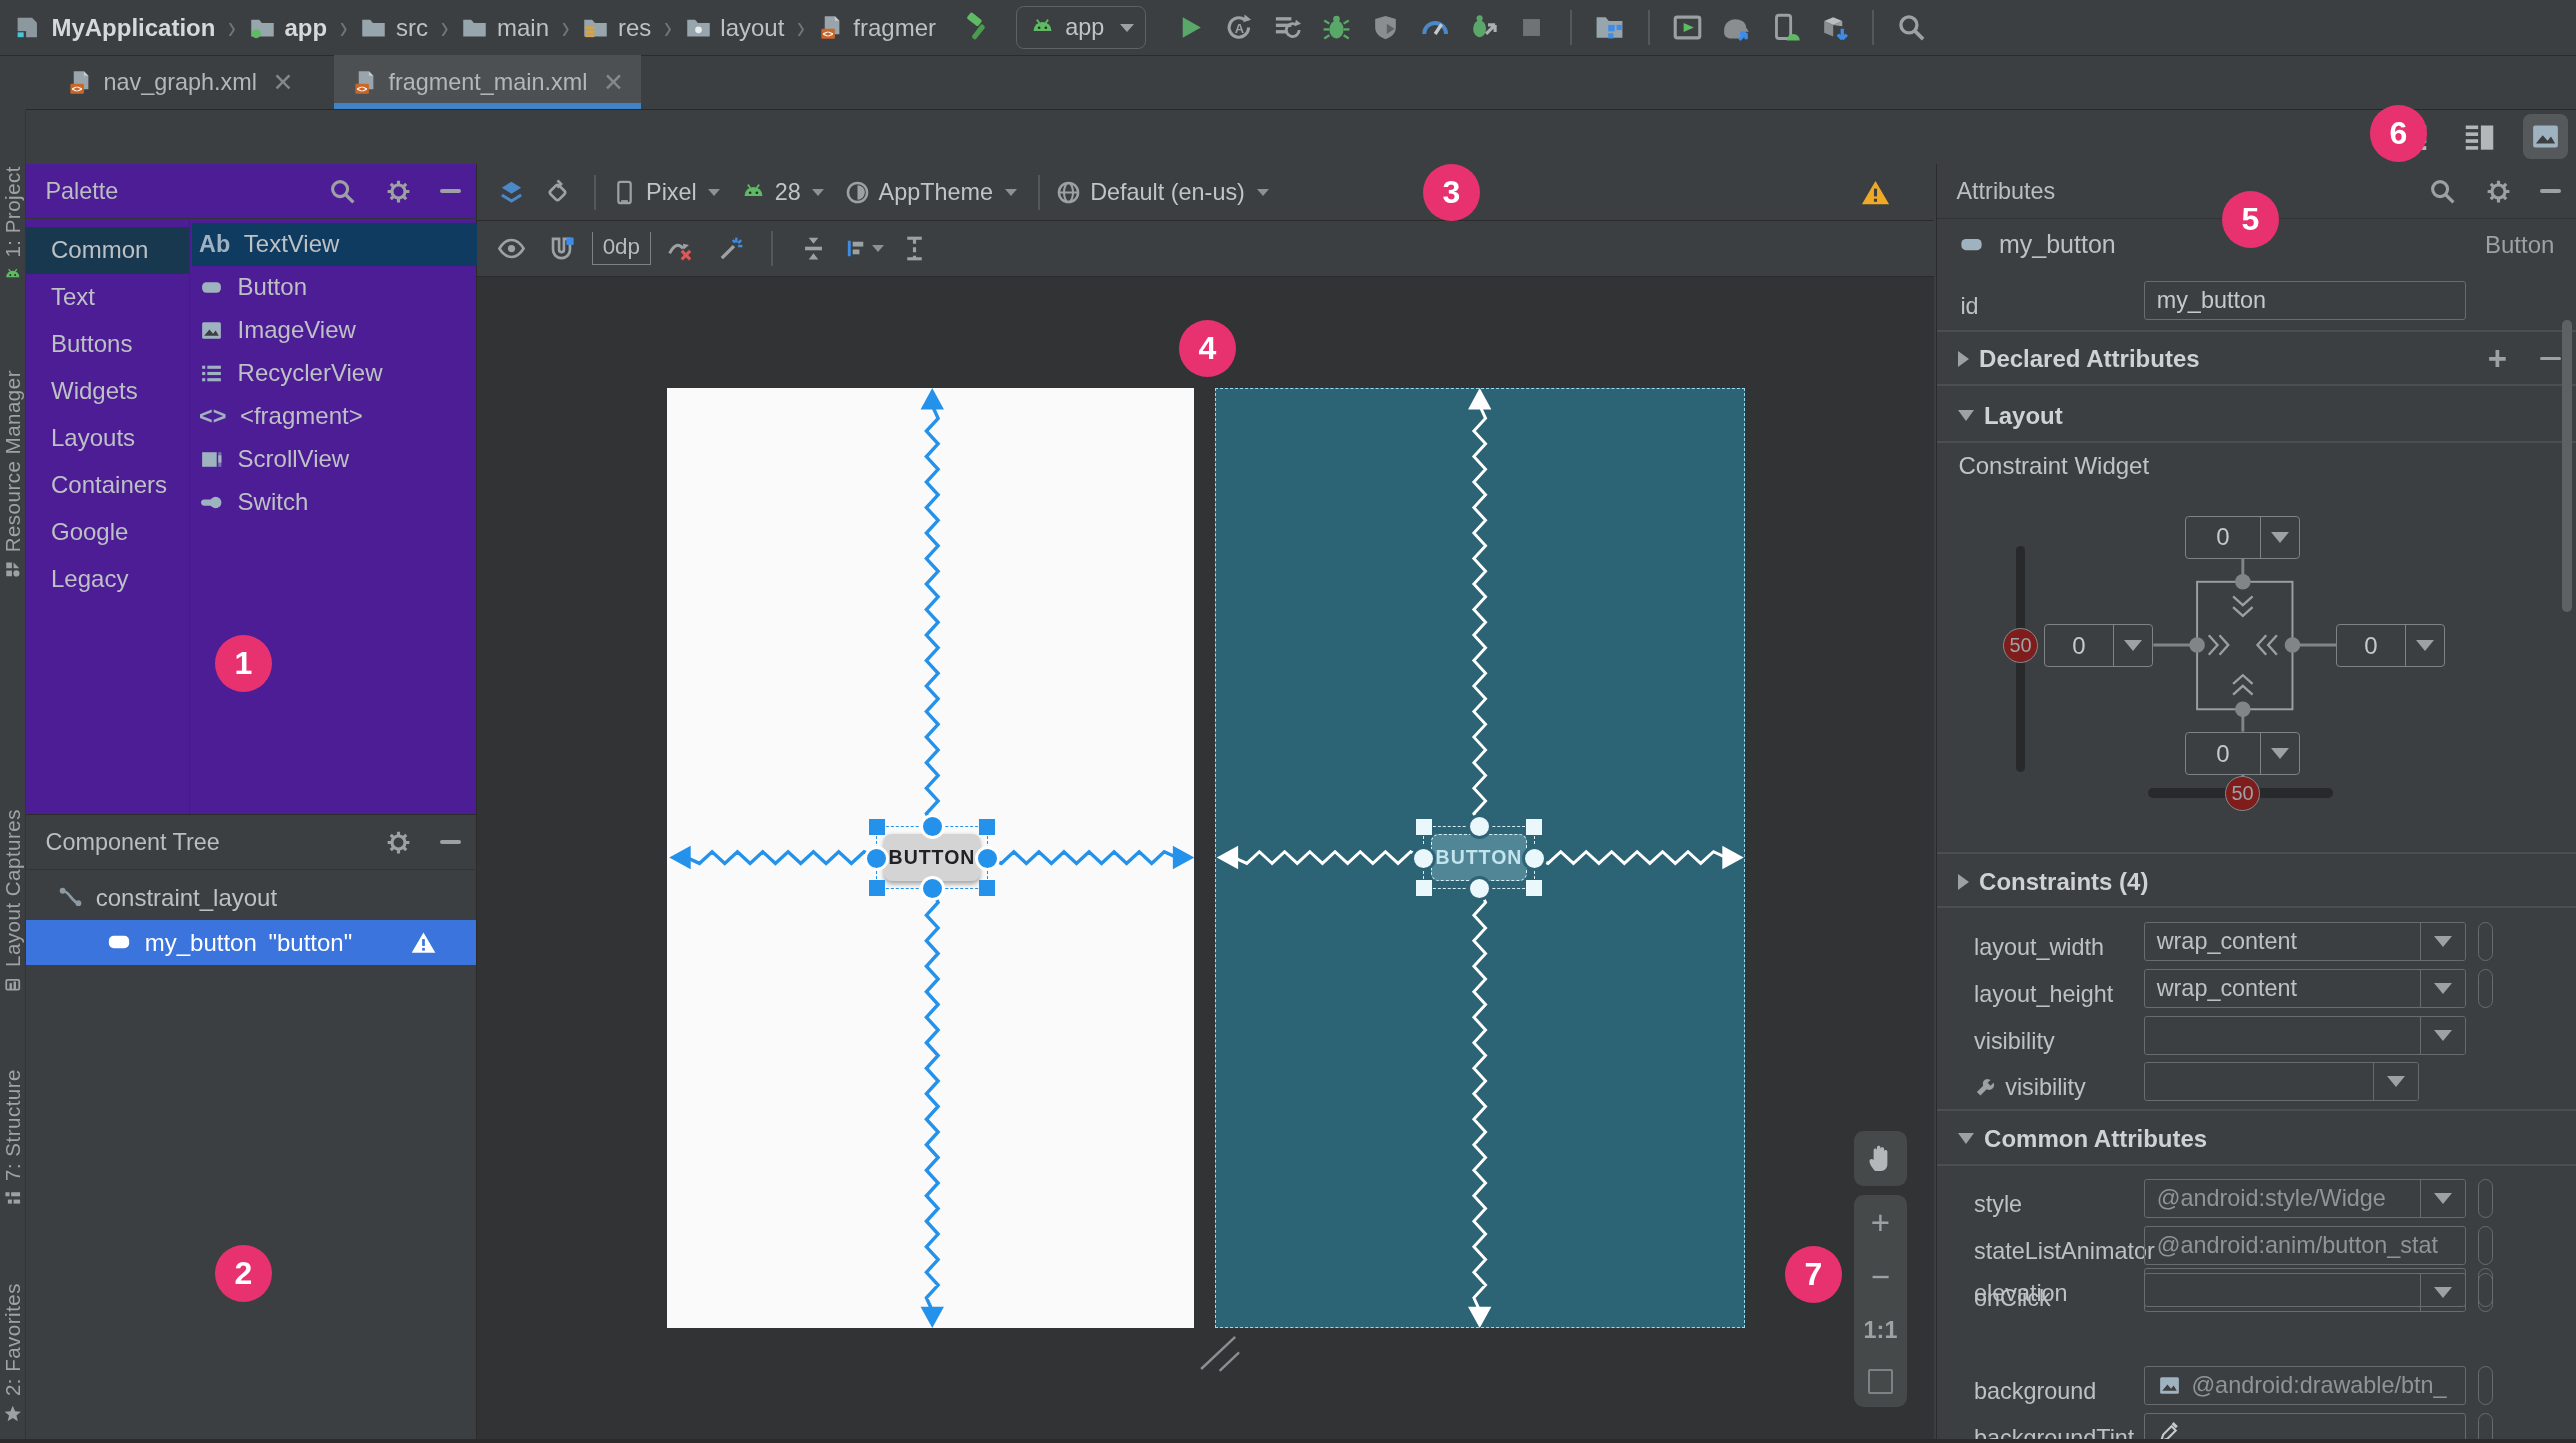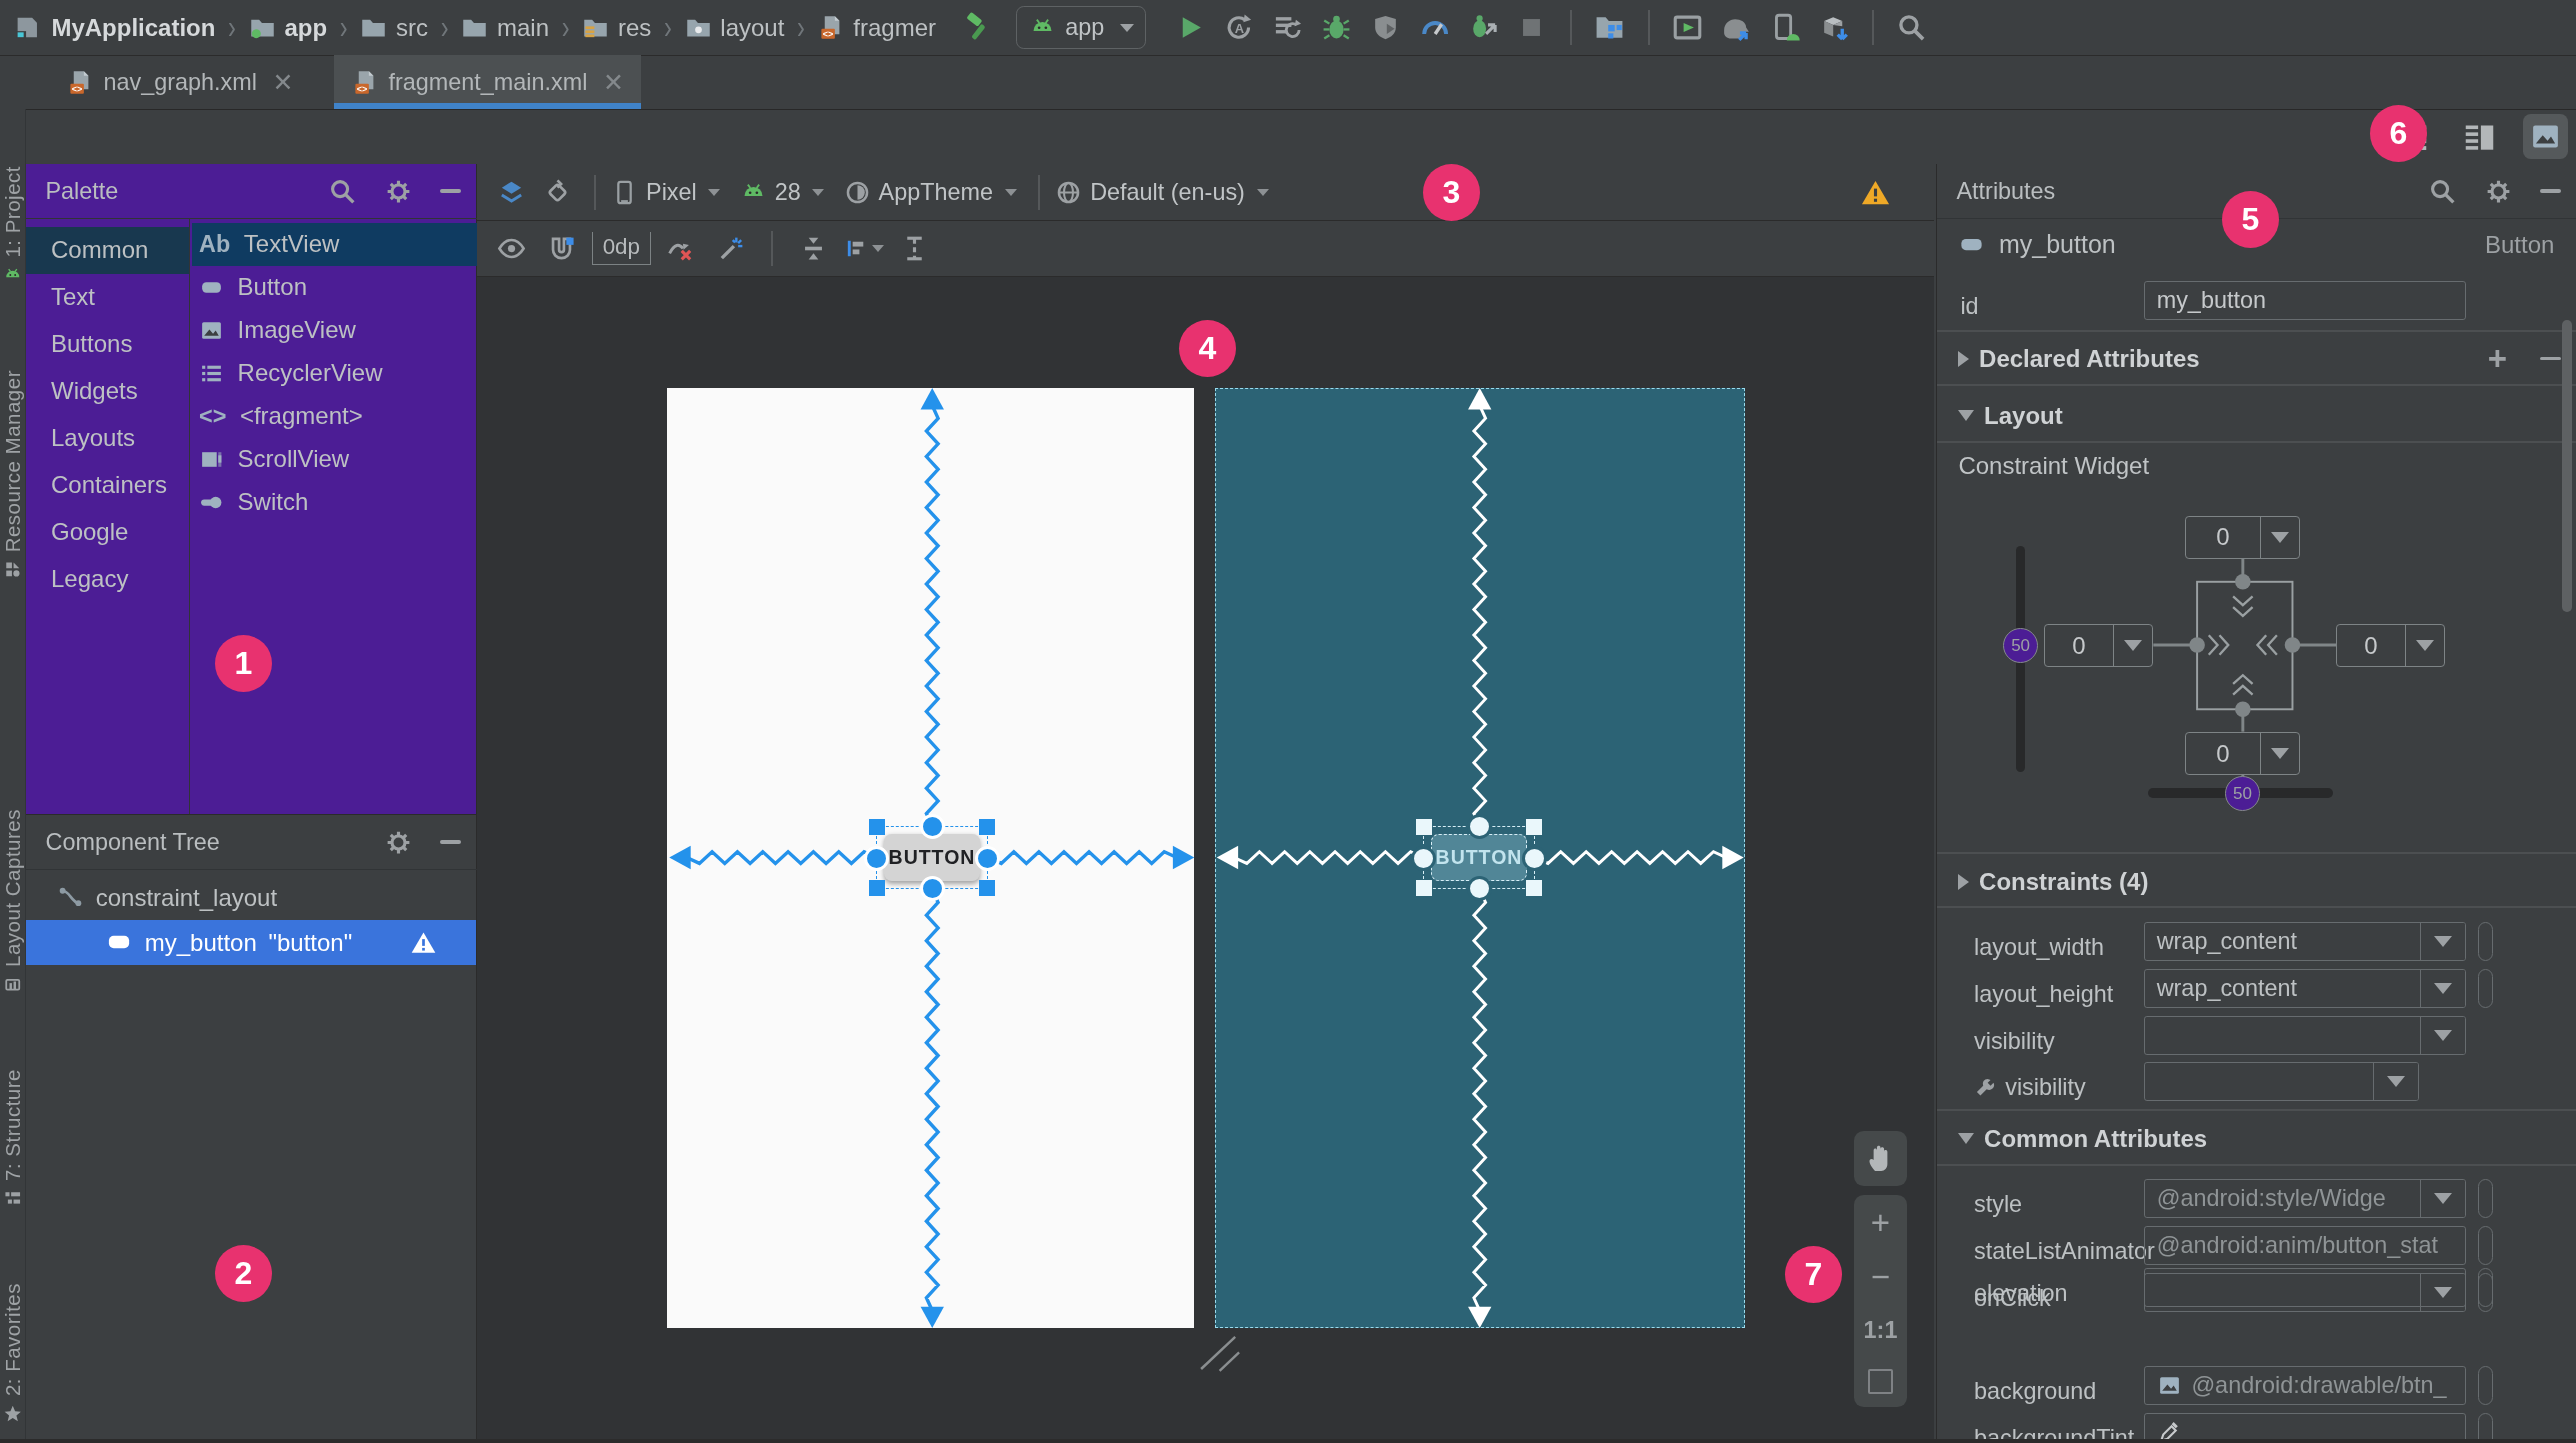--- a/index.html
+++ b/index.html
@@ -93,22 +93,22 @@
   .attr-dd{position:absolute;right:0;top:0;width:45px;height:100%;border-left:1.9px solid #676c6f;display:flex;align-items:center;justify-content:center;background:#3c3f41}
   .dd-tri{width:0;height:0;border-left:9.7px solid transparent;border-right:9.7px solid transparent;border-top:11.7px solid #9da1a4}
   .pill{width:15.6px;height:39px;border:1.9px solid #676c6f;border-radius:8.8px;margin-left:11.7px}
   .val-light{color:#bdc1c3}
 
   
   #cwidget{position:absolute;left:71px;top:338px;width:458px;height:326px}
   .mdrop{position:absolute;height:43px;border:1.9px solid #7e8486;border-radius:3.9px;display:flex;align-items:center;background:#3c3f41}
   .mdrop .v{flex:1;text-align:center;color:#c6c9cb;font-size:24px}
   .mdrop .a{width:39px;height:100%;border-left:1.9px solid #7e8486;display:flex;align-items:center;justify-content:center}
-  .bubble{position:absolute;width:35px;height:35px;border:1.9px solid #85898b;border-radius:50%;background:#4c1d95;
-    display:flex;align-items:center;justify-content:center;font-size:17px;color:#9da1a4}
+  .bubble{position:absolute;width:35px;height:35px;border:1.9px solid #85898b;border-radius:50%;background:#7f1d1d;
+    display:flex;align-items:center;justify-content:center;font-size:20px;color:#9da1a4}
   .sl-track-v{position:absolute;width:9.7px;border-radius:4.9px;background:#28292a}
   .sl-track-h{position:absolute;height:9.7px;border-radius:4.9px;background:#28292a}
 
   
   .badge{position:absolute;width:57px;height:57px;border-radius:50%;background:#e8326f;color:#fff;
     display:flex;align-items:center;justify-content:center;font-size:32px;font-weight:bold;z-index:50}
 
   
   #viewmodes{position:absolute;right:7.8px;top:109px;height:55px;display:flex;align-items:center;gap:21.4px}
   .vm{width:45px;height:45px;display:flex;align-items:center;justify-content:center;border-radius:7.8px}

